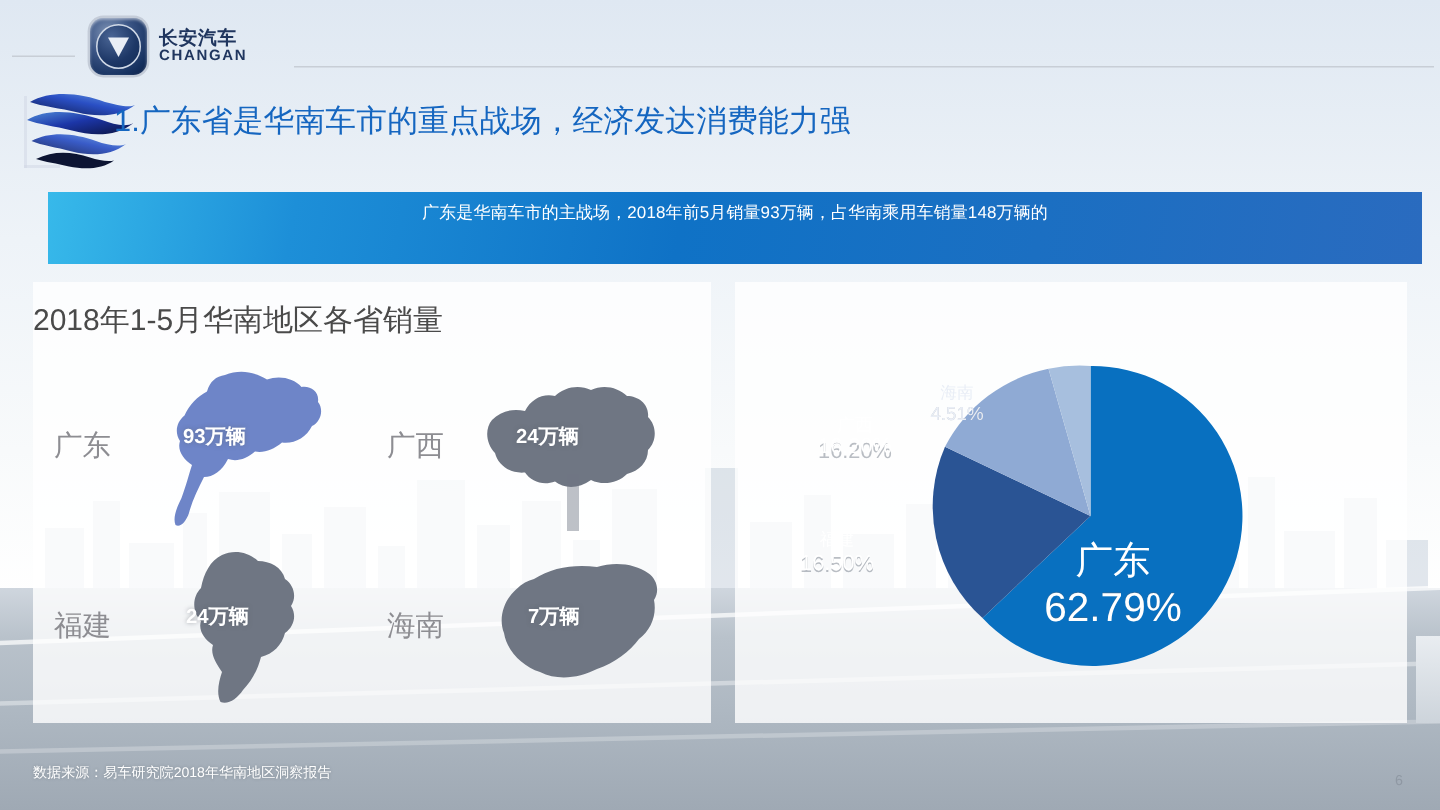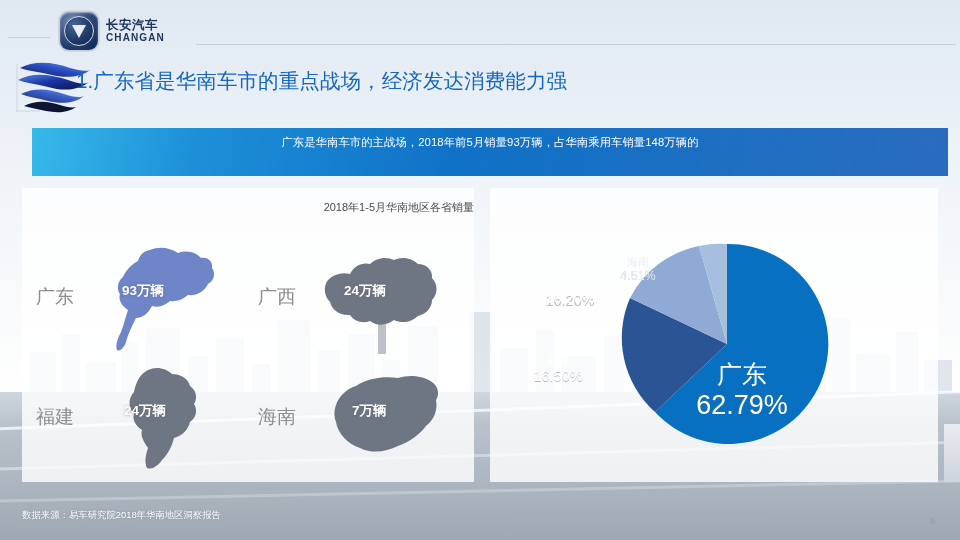--- a/index.html
+++ b/index.html
@@ -77,21 +77,21 @@
 
   
   .panel {
     position:absolute; top:188px; height:294px;
     background: rgba(255,255,255,.80);
   }
   .panel-left  { left:22px;  width:452px; }
   .panel-right { left:490px; width:448px; }
   .panel-title {
     position:absolute; left:0; right:0; top:12px;
-    text-align:right; font-size:11px; color:#4a4a4a;
+    text-align:left; font-size:20px; color:#4a4a4a;
   }
 
   
   .cell { position:absolute; }
   .cell-name { position:absolute; font-size:19px; color:#8d8d92; }
   .cell-val {
     position:absolute; font-size:13.5px; color:#ffffff; font-weight:bold;
     text-shadow:0 0 3px rgba(90,95,105,.5);
     z-index:3;
     text-align:right;

